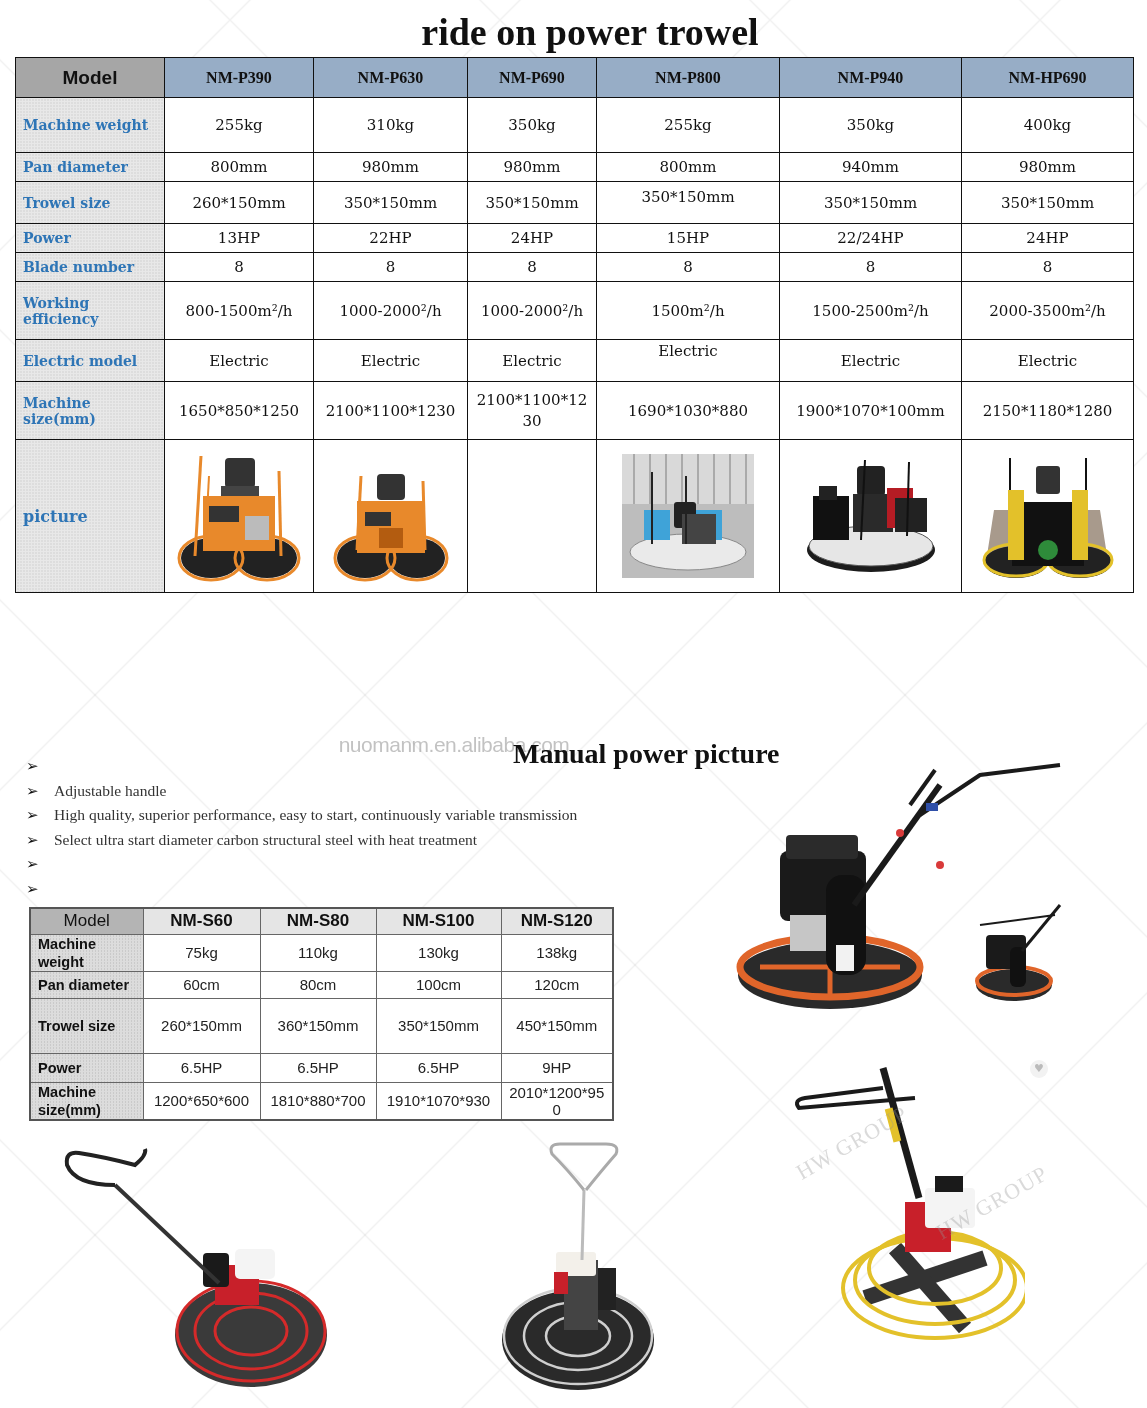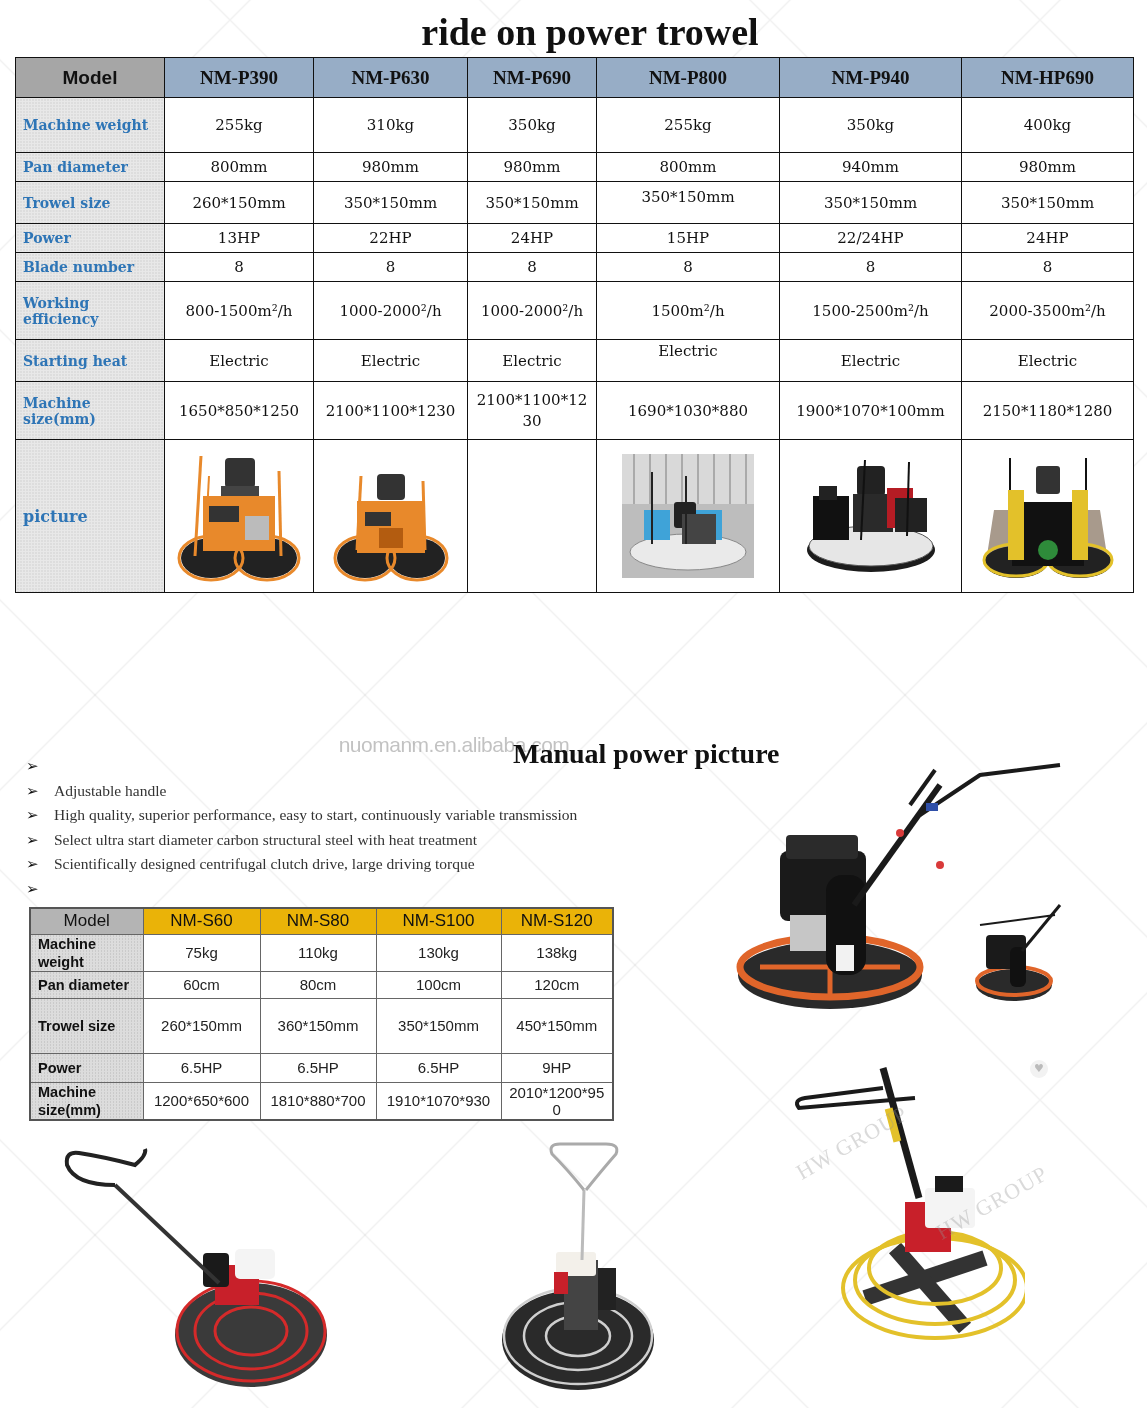--- a/index.html
+++ b/index.html
@@ -24,21 +24,21 @@
   table.ride {
     position:absolute; left:15px; top:57px;
     border-collapse:collapse; table-layout:fixed;
   }
   table.ride td, table.ride th {
     border:1.5px solid #111; text-align:center; vertical-align:middle;
     font-family:"DejaVu Serif", serif; font-size:15px; color:#111; padding:0 2px;
     background:#fff;
   }
   table.ride th {
-    background:#97adc6; font-family:"Liberation Serif", serif; font-weight:bold; font-size:19px;
+    background:#97adc6; font-family:"Liberation Serif", serif; font-weight:bold; font-size:16px;
   }
   table.ride th.model-head {
     background:#a6a6a6; font-family:"Liberation Sans", sans-serif; font-size:19px; font-weight:bold;
   }
   .rowlabel {
     text-align:left !important; padding-left:7px !important;
     font-family:"DejaVu Serif", serif !important; font-weight:bold; font-size:14px !important;
     color:#2e75b6 !important;
     background-color:#e8e8e8 !important;
     background-image:radial-gradient(#bdbdbd 0.7px, transparent 0.8px) !important;
@@ -68,21 +68,21 @@
     position:absolute; left:29px; top:907px;
     border-collapse:collapse; table-layout:fixed;
     border:2px solid #555;
   }
   table.manual td, table.manual th {
     border:1px solid #666; text-align:center; vertical-align:middle;
     font-family:"Liberation Sans", sans-serif; font-size:15px; color:#222; padding:0 2px;
     background:#fff;
   }
   table.manual th {
-    background:#eab308; font-weight:normal; font-size:17px; color:#111;
+    background:#e5e5e5; font-weight:bold; font-size:17px; color:#111;
   }
   table.manual th.model-head { background:#b4b4b4; font-weight:normal; }
   .mlabel {
     text-align:left !important; padding-left:7px !important;
     font-weight:bold; font-size:14.5px !important; color:#111 !important; line-height:18px;
     background-color:#dcdcdc !important;
     background-image:radial-gradient(#b8b8b8 0.7px, transparent 0.8px) !important;
     background-size:3px 3px !important;
   }
   .photo { position:absolute; }
@@ -171,21 +171,21 @@
   <tr style="height:58px">
     <td class="rowlabel">Working efficiency</td>
     <td>800-1500m²/h</td>
     <td>1000-2000²/h</td>
     <td>1000-2000²/h</td>
     <td>1500m²/h</td>
     <td>1500-2500m²/h</td>
     <td>2000-3500m²/h</td>
   </tr>
   <tr style="height:42px">
-    <td class="rowlabel">Starting heat</td>
+    <td class="rowlabel">Electric model</td>
     <td>Electric</td>
     <td>Electric</td>
     <td>Electric</td>
     <td class="valign-top" style="padding-top:2px !important">Electric</td>
     <td>Electric</td>
     <td>Electric</td>
   </tr>
   <tr style="height:58px">
     <td class="rowlabel">Machine size(mm)</td>
     <td>1650*850*1250</td>
@@ -316,21 +316,20 @@
   <li>
       <span class="arrow">➢</span>
       <span>High quality, superior performance, easy to start, continuously variable transmission</span>
     </li>
   <li>
       <span class="arrow">➢</span>
       <span>Select ultra start diameter carbon structural steel with heat treatment</span>
     </li>
   <li>
       <span class="arrow">➢</span>
-      <span>Scientifically designed centrifugal clutch drive, large driving torque</span>
     </li>
   <li>
       <span class="arrow">➢</span>
     </li>
 </ul>
 
 <table class="manual">
   <colgroup>
     <col style="width:113px">
       <col style="width:117px">

